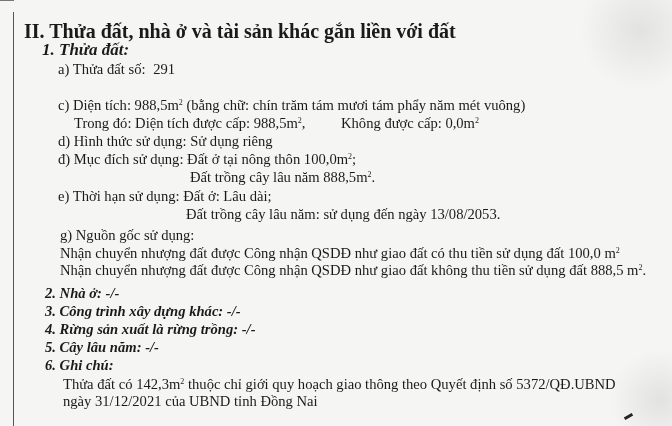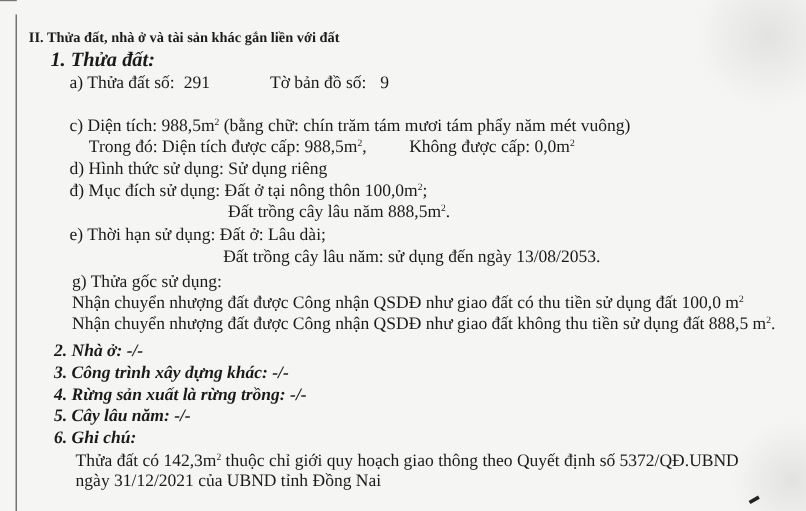--- a/index.html
+++ b/index.html
@@ -59,31 +59,27 @@
       transform: rotate(-30deg);
     }
   </style>
 </head>
 <body>
 
 <div class="page">
   <div class="top-tick"></div>
   <div class="border-left"></div>
 
-  <div class="line bold" style="left:24px; top:23px; font-size:12px;">II. Thửa đất, nhà ở và tài sản khác gắn liền với đất</div>
+  <div class="line bold" style="left:24px; top:23px; font-size:20px;">II. Thửa đất, nhà ở và tài sản khác gắn liền với đất</div>
 
   <div class="line bold italic" style="left:42px; top:42px; font-size:17px;">1. Thửa đất:</div>
 
   <div class="line" style="left:58px; top:61px;">
     <span>a) Thửa đất số:</span>
     <span style="margin-left:4px;">291</span>
-  </div>
-  <div class="line" style="left:225px; top:61px;">
-    <span>Tờ bản đồ số:</span>
-    <span style="margin-left:8px;">9</span>
   </div>
 
 
   <div class="line" style="left:58px; top:97px;">
     <span>c) Diện tích: 988,5m</span><sup>2</sup><span> (bằng chữ: chín trăm tám mươi tám phẩy năm mét vuông)</span>
   </div>
 
   <div class="line" style="left:74px; top:115px;">
     <span>Trong đó: Diện tích được cấp: 988,5m</span><sup>2</sup><span>,</span>
   </div>
@@ -96,21 +92,21 @@
   <div class="line" style="left:58px; top:151px;">
     <span>đ) Mục đích sử dụng: Đất ở tại nông thôn 100,0m</span><sup>2</sup><span>;</span>
   </div>
   <div class="line" style="left:190px; top:169px;">
     <span>Đất trồng cây lâu năm 888,5m</span><sup>2</sup><span>.</span>
   </div>
 
   <div class="line" style="left:58px; top:188px;">e) Thời hạn sử dụng: Đất ở: Lâu dài;</div>
   <div class="line" style="left:186px; top:206px;">Đất trồng cây lâu năm: sử dụng đến ngày 13/08/2053.</div>
 
-  <div class="line" style="left:60px; top:227px;">g) Thửa gốc sử dụng:</div>
+  <div class="line" style="left:60px; top:227px;">g) Nguồn gốc sử dụng:</div>
   <div class="line" style="left:60px; top:245px;">
     <span>Nhận chuyển nhượng đất được Công nhận QSDĐ như giao đất có thu tiền sử dụng đất 100,0 m</span><sup>2</sup>
   </div>
   <div class="line" style="left:60px; top:262px;">
     <span>Nhận chuyển nhượng đất được Công nhận QSDĐ như giao đất không thu tiền sử dụng đất 888,5 m</span><sup>2</sup><span>.</span>
   </div>
 
   <div class="line bold italic" style="left:45px; top:285px;">2. Nhà ở: -/-</div>
   <div class="line bold italic" style="left:45px; top:303px;">3. Công trình xây dựng khác:  -/-</div>
   <div class="line bold italic" style="left:45px; top:321px;">4. Rừng sản xuất là rừng trồng: -/-</div>

